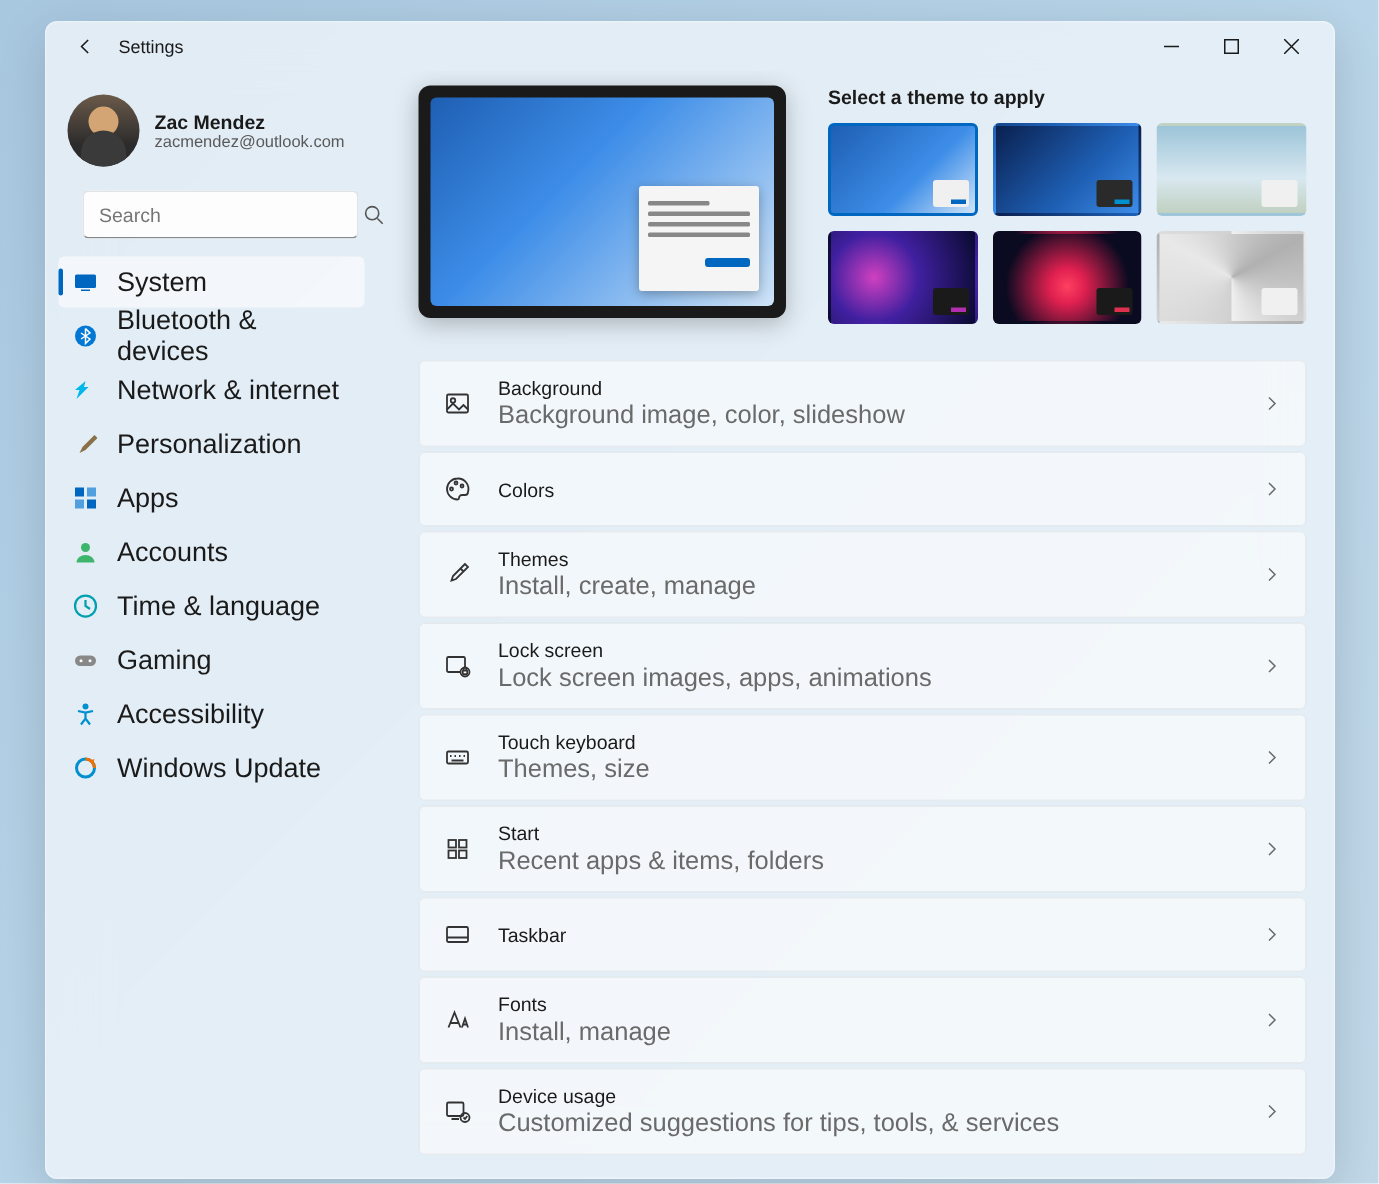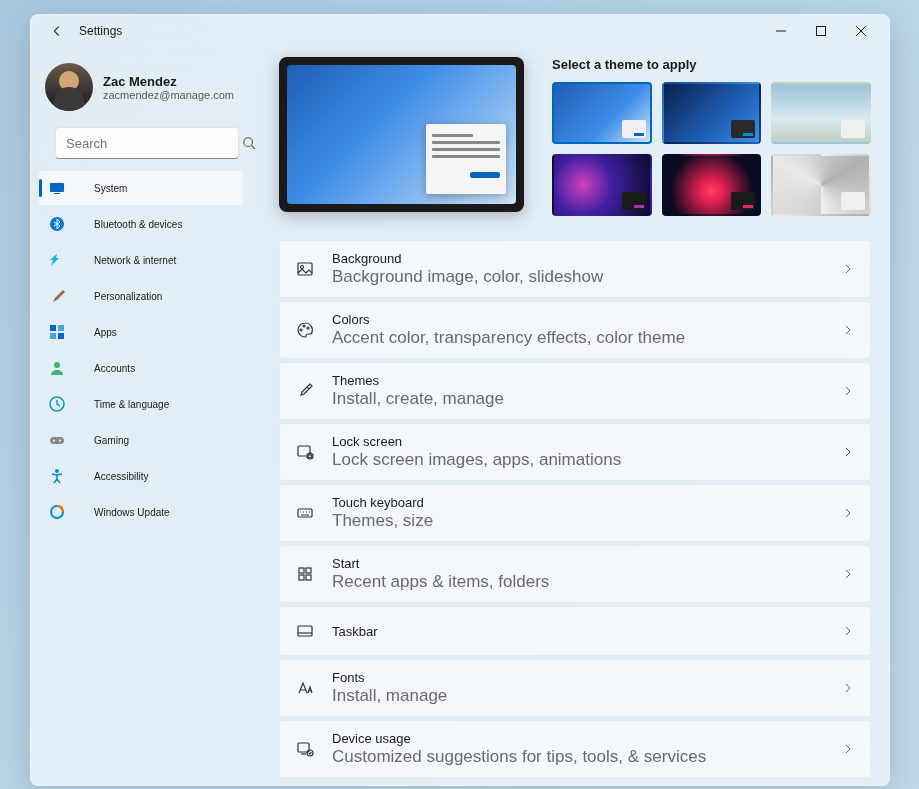--- a/index.html
+++ b/index.html
@@ -24,21 +24,21 @@
 .sidebar { width: 220px; padding: 8px 8px 8px 8px; display: flex; flex-direction: column; }
 .user-row { display: flex; align-items: center; gap: 10px; padding: 8px 6px 12px 6px; }
 .avatar { width: 48px; height: 48px; border-radius: 50%; background: linear-gradient(180deg, #6b5a4a 0%, #2b2b2b 70%); position: relative; overflow: hidden; }
 .avatar::after { content:""; position:absolute; bottom:-6px; left:50%; transform:translateX(-50%); width:30px; height:30px; background:#3a3a3a; border-radius:50% 50% 0 0; }
 .avatar::before { content:""; position:absolute; top:8px; left:50%; transform:translateX(-50%); width:20px; height:20px; background:#d4a574; border-radius:50%; }
 .user-name { font-size: 13px; font-weight: 600; color: #1a1a1a; }
 .user-email { font-size: 11px; color: #5a5a5a; }
 .search-box { display: flex; align-items: center; background: #fdfdfd; border: 1px solid rgba(0,0,0,0.1); border-bottom: 1px solid #888; border-radius: 4px; height: 32px; padding: 0 10px; margin: 4px 4px 12px 16px; }
 .search-box input { flex:1; border:none; background:none; outline:none; font-size: 13px; }
 .nav { display: flex; flex-direction: column; gap: 2px; }
-.nav-item { display: flex; align-items: center; gap: 29px; height: 34px; padding: 17px 10px; border-radius: 4px; cursor: pointer; font-size: 10px; color: #1a1a1a; }
+.nav-item { display: flex; align-items: center; gap: 13px; height: 34px; padding: 17px 10px; border-radius: 4px; cursor: pointer; font-size: 18px; color: #1a1a1a; }
 .nav-item.active { background: rgba(255,255,255,0.6); position: relative; }
 .nav-item.active::before { content:""; position:absolute; left:0; top:8px; bottom:8px; width:3px; background:#0067c0; border-radius:2px; }
 .nav-icon { width: 16px; height: 16px; display:flex; align-items:center; justify-content:center; }
 .main { flex:1; padding: 10px 18px 10px 28px; overflow-y: auto; }
 .hero { display: flex; gap: 28px; margin-bottom: 24px; }
 .preview { width: 245px; height: 155px; background: #1a1a1a; border-radius: 8px; padding: 8px; box-shadow: 0 4px 16px rgba(0,0,0,0.25); }
 .preview-inner { width:100%; height:100%; border-radius:4px; background: linear-gradient(135deg, #1e5fb3 0%, #3d8de8 40%, #cfe4f7 100%); position:relative; overflow:hidden; }
 .preview-card { position:absolute; right:10px; bottom:10px; width:80px; height:70px; background:#f5f5f5; border-radius:2px; padding:6px; box-shadow: 0 2px 8px rgba(0,0,0,0.3); }
 .preview-card .line { height:3px; background:#888; margin:4px 0; border-radius:1px; }
 .preview-card .bar { height:6px; width:30px; background:#0067c0; border-radius:2px; margin-top:14px; margin-left:auto; }
@@ -98,21 +98,21 @@
         </div>
     </div>
   </div>
 
   <div class="content">
     <div class="sidebar">
       <div class="user-row">
         <div class="avatar"></div>
         <div>
           <div class="user-name">Zac Mendez</div>
-          <div class="user-email">zacmendez@manage.com</div>
+          <div class="user-email">zacmendez@outlook.com</div>
         </div>
       </div>
       <div class="search-box">
         <input placeholder="Search" style="">
         <span class="nav-icon">
             <svg width="14" height="14" viewBox="0 0 16 16" fill="none" stroke="#555" stroke-width="1.2">
               <circle cx="7" cy="7" r="5"></circle>
               <path d="M11 11l4 4"></path>
             </svg>
           </span>
@@ -274,21 +274,20 @@
           <span class="setting-icon">
               <svg width="18" height="18" viewBox="0 0 18 18" fill="none" stroke="#333" stroke-width="1.2">
                 <path d="M9 2a7 7 0 1 0 0 14c1 0 1-1 1-1 0-1 1-2 2-2h2a2 2 0 0 0 2-2 7 7 0 0 0-7-9z"></path>
                 <circle cx="5" cy="9" r="1"></circle>
                 <circle cx="8" cy="5" r="1"></circle>
                 <circle cx="12" cy="7" r="1"></circle>
               </svg>
             </span>
           <div class="setting-text">
               <div class="setting-title">Colors</div>
-              <div class="setting-sub">Accent color, transparency effects, color theme</div>
             </div>
           <span class="chevron">
               <svg width="12" height="12" viewBox="0 0 12 12" fill="none" stroke="currentColor">
                 <path d="M4 2l4 4-4 4"></path>
               </svg>
             </span>
         </div>
         <div class="setting-row">
           <span class="setting-icon">
               <svg width="18" height="18" viewBox="0 0 18 18" fill="none" stroke="#333" stroke-width="1.2">

